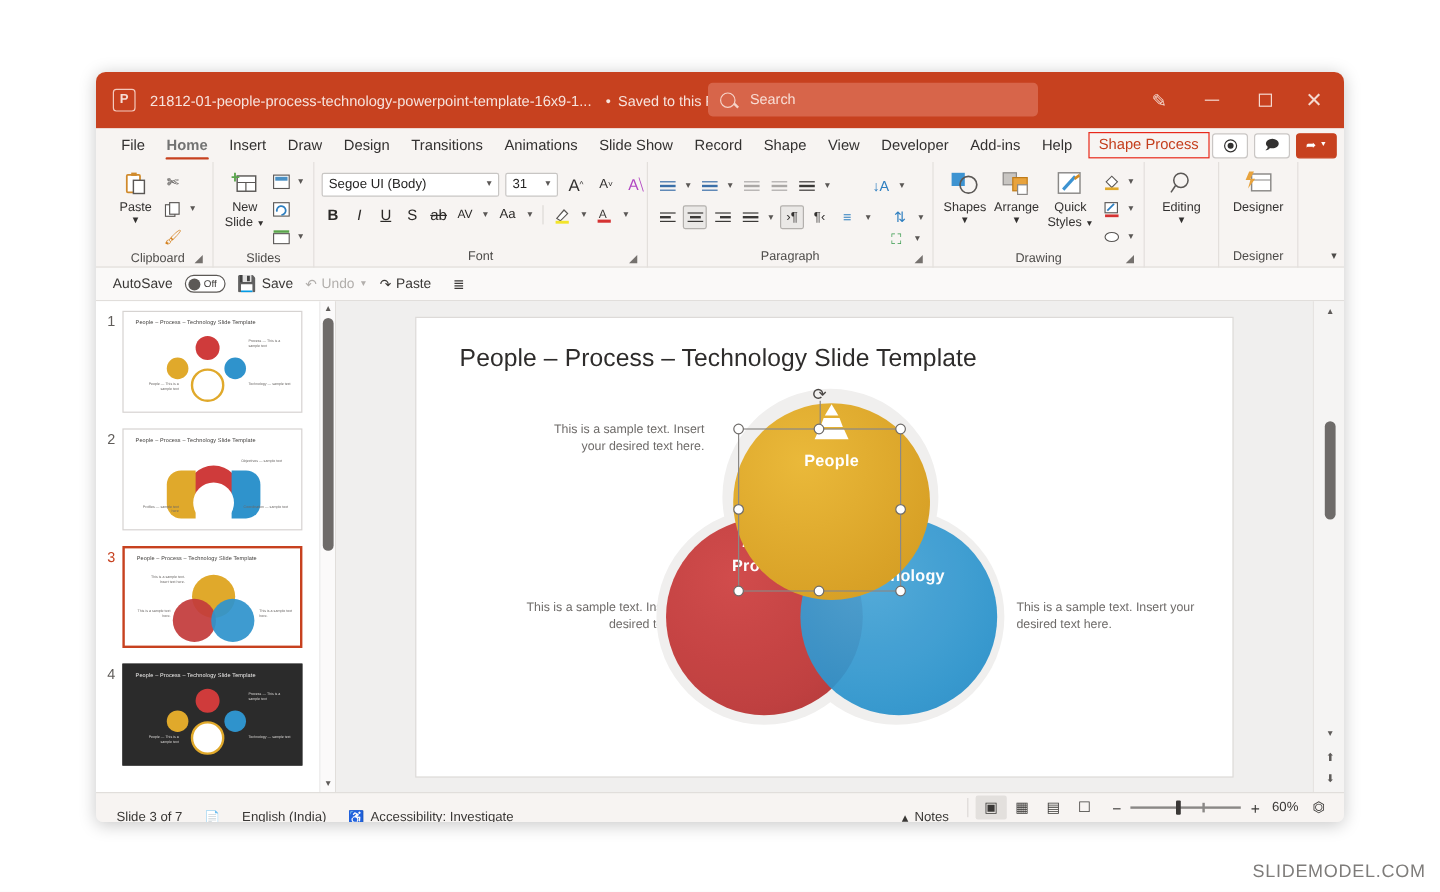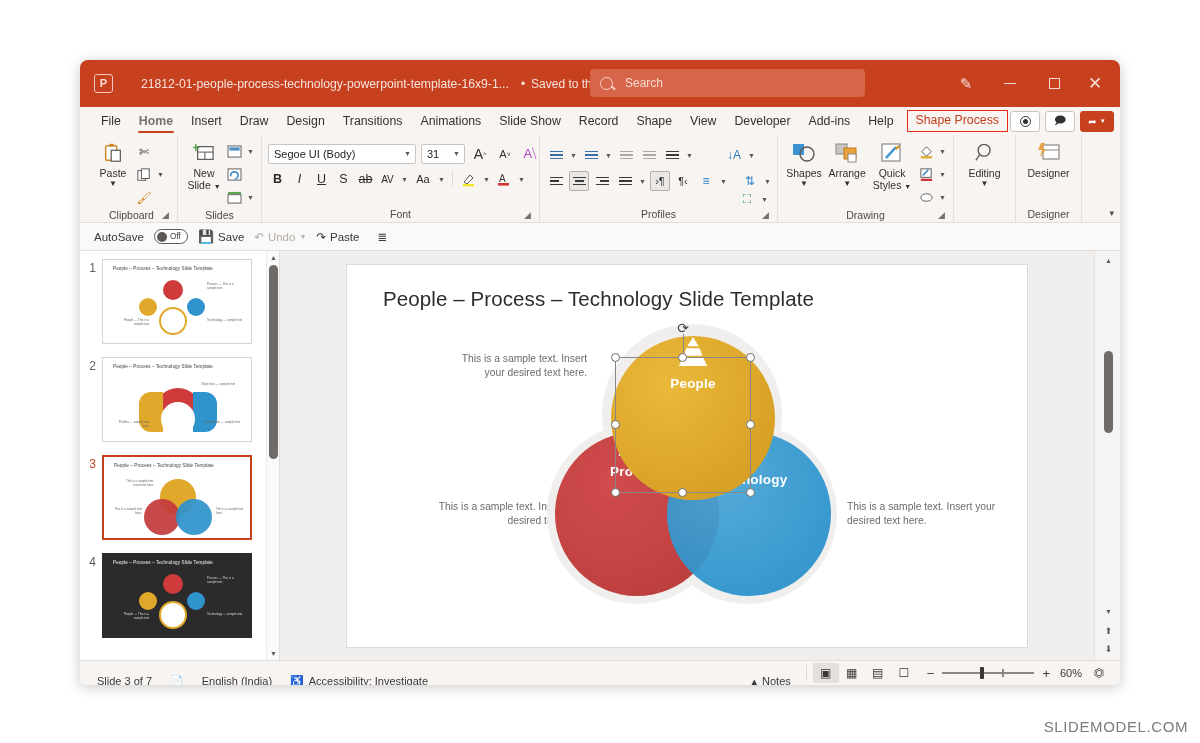--- a/index.html
+++ b/index.html
@@ -39,21 +39,21 @@
     width: 19px; height: 19px;
     margin-left: 14px;
     border: 1.6px solid #f4c9bd;
     border-radius: 3px;
     color: #f7ded6;
     font-size: 11px; font-weight: bold;
     display: flex; align-items: center; justify-content: center;
     line-height: 1;
   }
   #doc-title {
-    margin-left: 28px;
+    margin-left: 12px;
     color: #f7e3dd;
     font-size: 12.2px;
     white-space: nowrap;
   }
   #saved-state {
     margin-left: 12px;
     color: #f7e3dd;
     font-size: 12px;
     white-space: nowrap;
   }
@@ -698,21 +698,21 @@
             <div style="width:6px;"></div>
             <div class="ibtn" style="color:#2f7fc0;">⇅</div>
             <div class="caret">▼</div>
           </div>
           <div style="position:absolute; right:8px; top:54px; display:flex; align-items:center; gap:3px;">
             <div class="ibtn" style="color:#3a9b4e;">⛶</div>
             <div class="caret">▼</div>
           </div>
         </div>
         <div class="rgroup-label">
-          <span>Profiles</span>
+          <span>Paragraph</span>
           <span class="dlg-launch">◢</span>
         </div>
       </div>
 
       <div class="rgroup" style="width:176px;">
         <div class="rgroup-body" style="gap:2px;">
           <div class="bigbtn" style="width:42px;">
             <div class="icon-sq">
               <svg width="24" height="22" viewBox="0 0 24 22">
                   <rect x="1" y="2" width="11" height="11" fill="#3d93d1"></rect>

